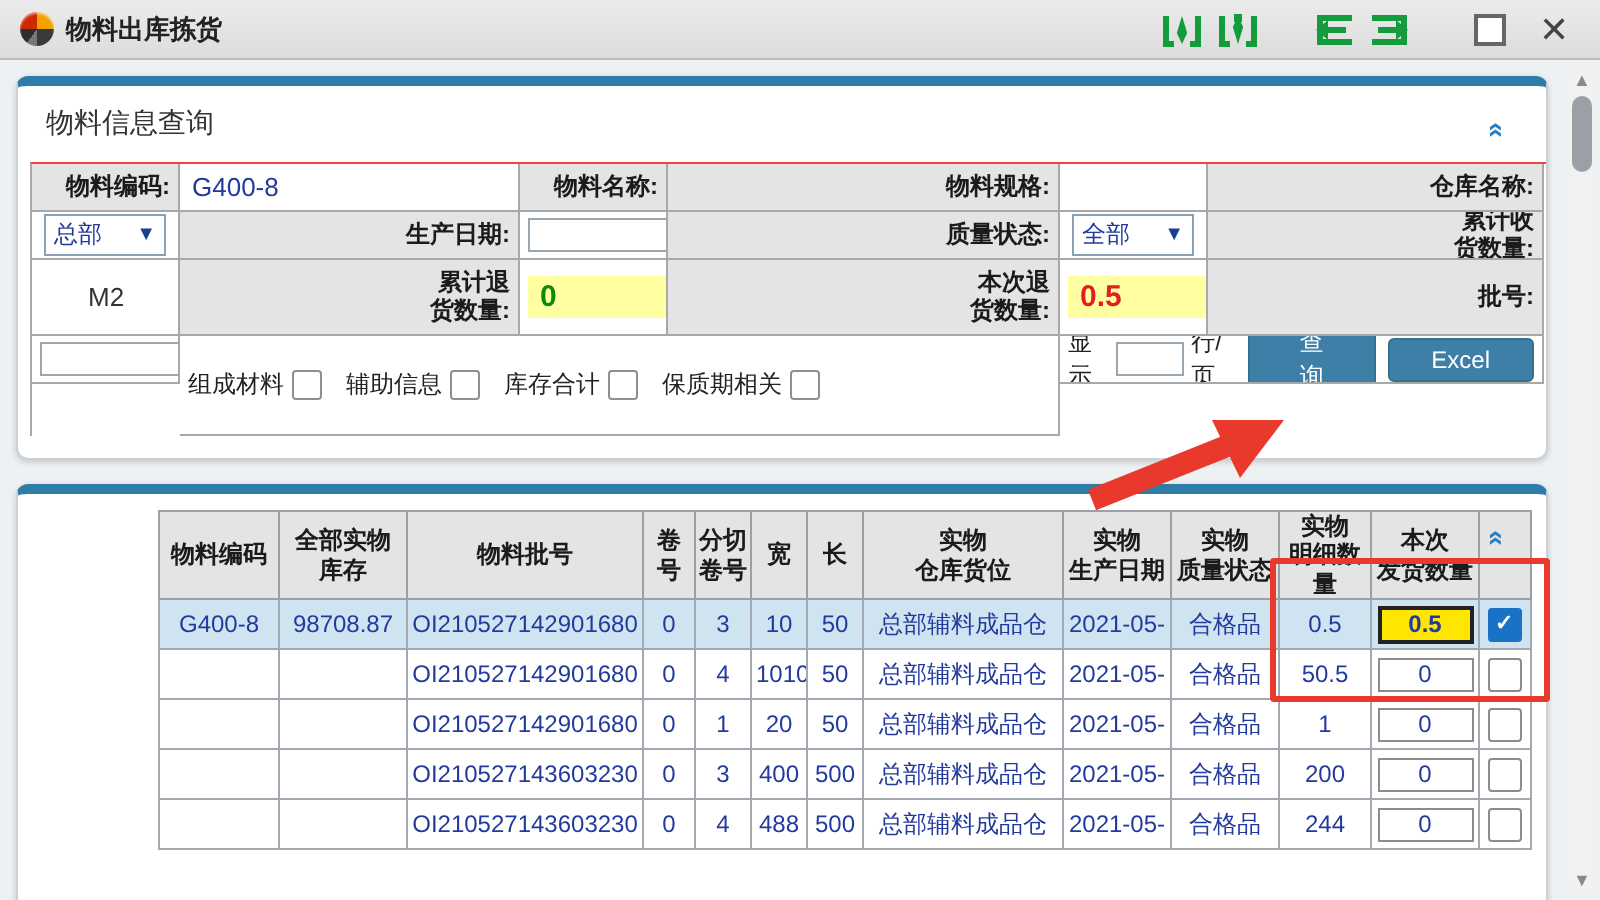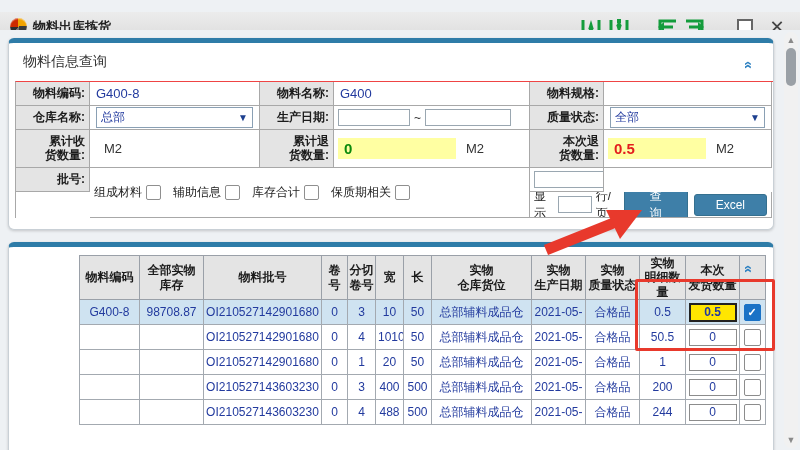--- a/index.html
+++ b/index.html
@@ -1,20 +1,20 @@
 <!DOCTYPE html>
 <html><head>
 <meta charset="utf-8">
 <style>
   html,body{margin:0;padding:0}
   body{width:800px;height:450px;overflow:hidden;position:relative;
        font-family:"Liberation Sans",sans-serif;background:#eef1f4}
 
   
-  .titlebar{position:absolute;top:12px;left:0;width:800px;height:30px;box-sizing:border-box;
+  .titlebar{position:absolute;top:0;left:0;width:800px;height:30px;box-sizing:border-box;
     background:linear-gradient(#ececec,#dcdcdc);border-bottom:1px solid #bdbdbd;
     display:flex;align-items:center;padding:0 10px}
   .logo{width:17px;height:17px;border-radius:50%;margin-right:6px;flex:0 0 auto;
     background:conic-gradient(#f2a300 0 25%,#3a3a3a 25% 50%,#777 50% 60%,#2d2d2d 60% 75%,#cd2a00 75%);
     box-shadow:inset 0 1px 1px rgba(255,255,255,.5)}
   .win-title{font-size:13px;font-weight:bold;color:#222}
   .tb-right{margin-left:auto;display:flex;align-items:center;gap:6px}
   .gicon{width:22px;height:18px;display:inline-block}
   .gicon svg{display:block}
   .gap{width:14px}
@@ -46,21 +46,21 @@
   .dd{flex:1;height:19px;border:1px solid #8aa0b4;background:#fff;display:flex;align-items:center;
     justify-content:space-between;padding:0 4px;color:#223a9e;font-size:12px;margin:0 2px}
   .ddar{color:#1d3f8f;font-size:10px}
   .ti{height:17px;border:1px solid #9aa7b1;background:#fff;box-sizing:border-box;font-size:12px;color:#223a9e;padding:0 3px}
   .tilde{margin:0 4px;color:#333}
   .ybox{background:#ffffa2;height:21px;min-width:98px;display:flex;align-items:center;
     padding:0 6px;font-weight:bold;font-size:15px;box-sizing:border-box}
   .ybox.w{min-width:118px}
   .green{color:#0c8a0c}
   .red{color:#e31e1e}
-  .unit{margin-left:10px;color:#333;font-size:13px}
+  .unit{margin-left:24px;color:#333;font-size:13px}
   .opt{display:flex;align-items:center;margin-right:12px;color:#222}
   .cbox{width:13px;height:13px;border:1px solid #8f8f8f;border-radius:2px;background:#fff;margin-left:4px}
   .btn{background:#3e7fa8;color:#fff;font-size:12px;padding:3px 21px;border-radius:3px;
     border:1px solid #35708f;margin-left:6px;font-family:"Liberation Sans",sans-serif;cursor:pointer}
   .pager{padding-left:4px;color:#222}
   .pager .ti{width:34px;margin:0 4px}
 
   
   .grid-table{border-collapse:collapse;table-layout:fixed;margin:8px 0 0 70px;font-size:12px;width:686px}
   .grid-table th{background:#e4e4e4;border:1px solid #9aa0a8;font-weight:bold;color:#1b1b1b;
@@ -137,21 +137,20 @@
 
   <div class="panel" id="panel-query">
     <div class="panel-title">物料信息查询</div>
     <span class="collapse">«</span>
 
     <div class="form">
 
       <div class="fc fl">物料编码:</div>
       <div class="fc fv">G400-8</div>
       <div class="fc fl">物料名称:</div>
-      <div class="fc fv">G400</div>
       <div class="fc fl">物料规格:</div>
       <div class="fc fv"></div>
 
       <div class="fc fl">仓库名称:</div>
       <div class="fc">
         <span class="dd">
           <span>总部</span>
           <span class="ddar">▼</span>
         </span>
       </div>

